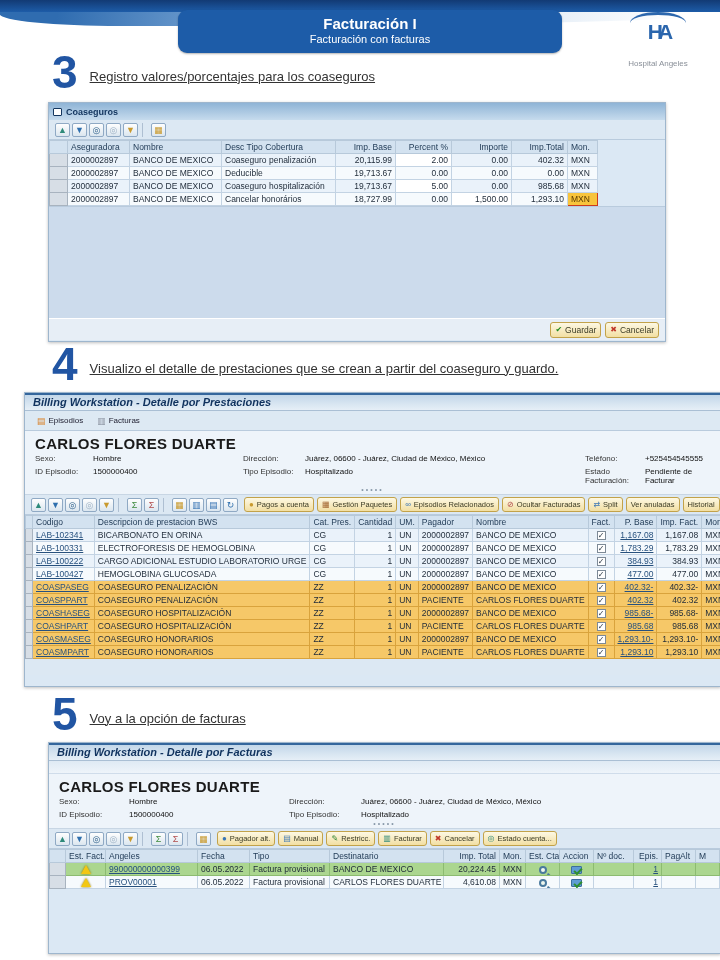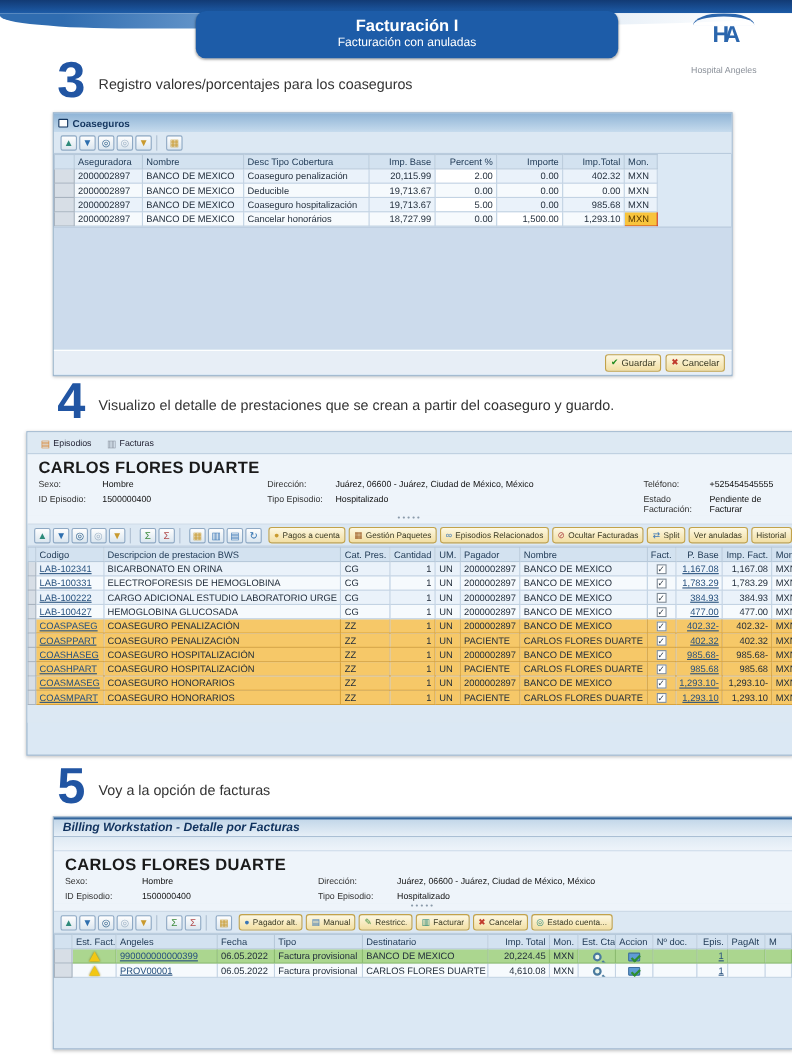--- a/index.html
+++ b/index.html
@@ -15,21 +15,21 @@
   .tb-title { font-size:15px; font-weight:bold; }
   .tb-sub { font-size:11px; margin-top:1px; }
   .logo { position:absolute; right:16px; top:12px; width:92px; text-align:center; }
   .logo-arc { width:56px; height:11px; margin:0 auto; border-top:3px solid #2b66ad; border-radius:50% 50% 0 0/100% 100% 0 0; }
   .logo-ha { font-size:21px; font-weight:bold; color:#2b66ad; letter-spacing:-5px; line-height:18px; }
   .logo-cap { font-size:8px; color:#8a9099; margin-top:18px; }
 
   
   .step { position:absolute; display:flex; align-items:center; gap:12px; }
   .step-num { font-size:46px; font-weight:bold; color:#2155a3; line-height:40px; }
-  .step-text { font-size:13px; color:#333; padding-top:8px; }
+  .step-text { font-size:13px; color:#333; padding-top:8px;text-decoration:underline; }
 
   
   .win { position:absolute; border:1px solid #9eb6cd; background:#dbe8f4; box-shadow:0 1px 3px rgba(0,0,0,.25); }
   .bw-titlebar { height:18px; background:linear-gradient(#c3d7e9,#e6eff7); border-top:2px solid #34669c; border-bottom:1px solid #aabfd4;
     font-size:11px; font-weight:bold; font-style:italic; color:#10325e; padding:1px 0 0 8px; }
   .dlg-titlebar { height:17px; background:linear-gradient(#8fb4d6,#c6dbed); color:#13355e; font-size:9px; font-weight:bold;
     display:flex; align-items:center; gap:4px; padding-left:4px; }
   .dlg-icon { width:9px; height:8px; background:#fdfdfd; border:1px solid #13355e; border-radius:1px; }
   .alv-row { display:flex; align-items:center; gap:2px; background:#dce8f3; border-bottom:1px solid #b9cbdd; padding:2px 2px 2px 6px; height:20px; white-space:nowrap; overflow:hidden; }
   .tbi { width:15px; height:14px; display:inline-flex; align-items:center; justify-content:center; font-size:9px;
@@ -85,21 +85,21 @@
 </style>
 </head>
 <body>
 
 <div class="page">
 
   <div class="top-band"></div>
 
   <div class="title-box">
     <div class="tb-title">Facturación I</div>
-    <div class="tb-sub">Facturación con anuladas</div>
+    <div class="tb-sub">Facturación con facturas</div>
   </div>
 
   <div class="logo">
     <div class="logo-arc"></div>
     <div class="logo-ha">HA</div>
     <div class="logo-cap">Hospital Angeles</div>
   </div>
 
   <div class="step" style="left:52px; top:52px;">
     <span class="step-num">3</span>
@@ -206,20 +206,21 @@
         </span>
       </div>
   </div>
 
   <div class="step" style="left:52px; top:344px;">
     <span class="step-num">4</span>
     <span class="step-text">Visualizo el detalle de prestaciones que se crean a partir del coaseguro y guardo.</span>
   </div>
 
   <div class="win" style="left:24px; top:392px; width:697px; height:295px;">
+    <div class="bw-titlebar">Billing Workstation - Detalle por Prestaciones</div>
     <div class="alv-row" style="background:#dde9f3;">
         <span class="menu-btn">
           <span class="bg" style="color: rgb(217, 130, 43);">▤</span>
           <span>Episodios</span>
         </span>
         <span class="menu-btn">
           <span class="bg" style="color: rgb(138, 147, 160);">▥</span>
           <span>Facturas</span>
         </span>
       </div>

